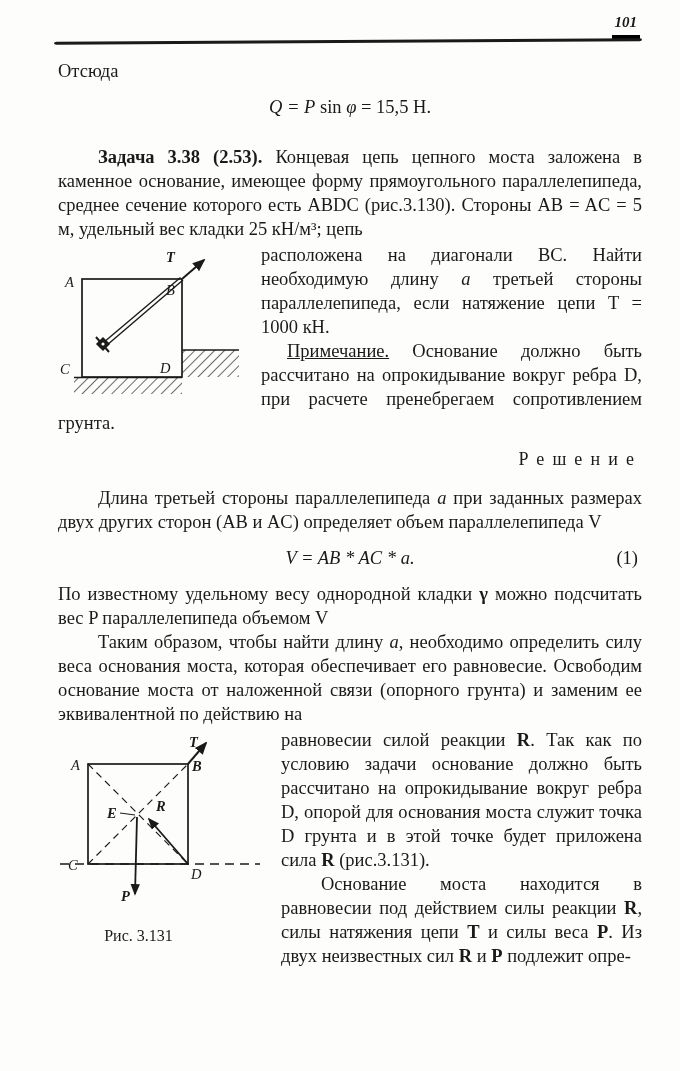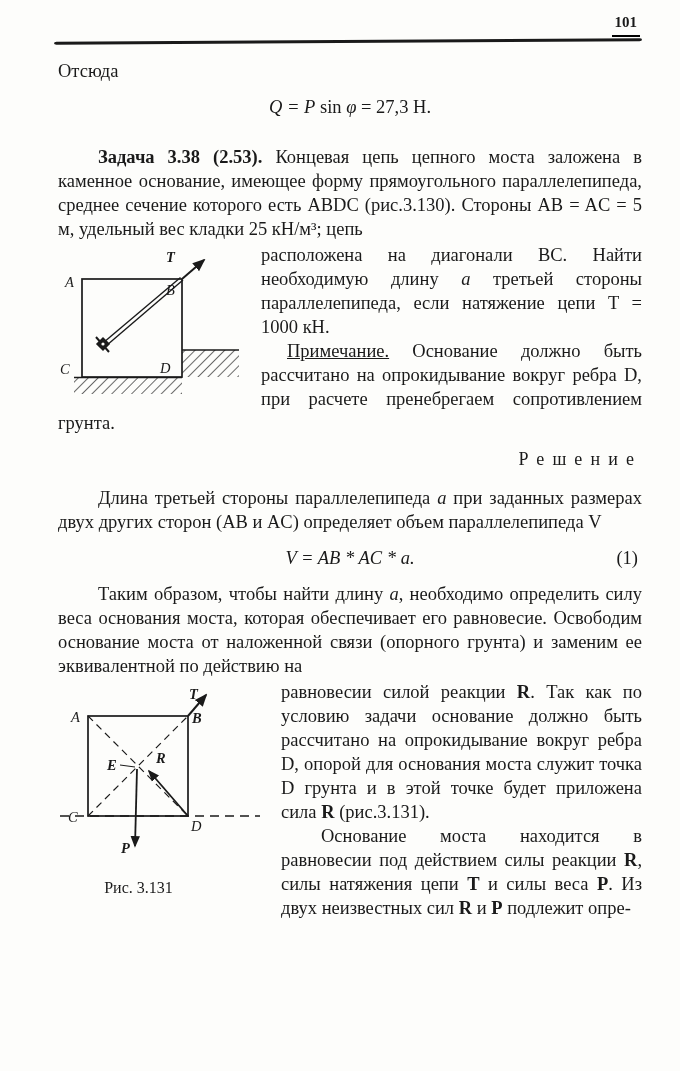--- a/index.html
+++ b/index.html
@@ -7,22 +7,22 @@
   body {
     width: 680px; height: 1071px; overflow: hidden;
     background: #fdfdfb; color: #1a1a1a;
     font-family: "Liberation Serif", serif;
     font-size: 18.5px; line-height: 24px;
   }
   .page { position: relative; width: 680px; height: 1071px; padding: 14px 38px 0 58px; }
 
   .pagenum {
     position: absolute; top: 10px; right: 40px;
-    font-weight: bold; font-size: 15px;
-    border-bottom: 2px solid #000000; padding: 0 3px 1px;
+    font-weight: bold; font-style: italic; font-size: 15px;
+    border-bottom: 4px solid #000000; padding: 0 3px 1px;
   }
   .toprule {
     height: 3px; background: #1a1a1a; border-radius: 3px / 60%;
     transform: rotate(-0.35deg); margin: 26px 0 14px -4px;
   }
 
   p { margin: 0; text-align: justify; }
   .lead { margin: 16px 0 6px; }
   .indent { text-indent: 40px; }
   .noteindent { text-indent: 26px; }
@@ -56,21 +56,21 @@
 <body>
 
 <div class="page">
 
   <div class="pagenum">101</div>
   <div class="toprule"></div>
 
   <p class="lead">Отсюда</p>
 
   <div class="eqrow eqq">
-    <span class="eq"><span class="i">Q = P</span><span> sin </span><span class="i">φ</span><span> = 27,3 Н.</span></span>
+    <span class="eq"><span class="i">Q = P</span><span> sin </span><span class="i">φ</span><span> = 15,5 Н.</span></span>
   </div>
 
   <p class="indent"><span class="b">Задача 3.38 (2.53). </span><span>Концевая цепь цепного моста заложена в каменное основание, имеющее форму прямоугольного параллелепипеда, среднее сечение которого есть ABDC (рис.3.130). Стороны AB = AC = 5 м, удельный вес кладки 25 кН/м³; цепь</span></p>
 
   <section class="wrapsec">
     <figure class="fig fig1" style="margin-left:0; margin-block:6px 0;">
       <svg width="185" height="152" viewBox="0 0 185 152">
         <defs>
           <pattern id="hatchf1" patternUnits="userSpaceOnUse" width="7" height="7" patternTransform="rotate(45)">
             <line x1="0" y1="0" x2="0" y2="7" stroke="#1a1a1a" stroke-width="1.3"></line>
@@ -112,20 +112,21 @@
     <div class="clear"></div>
   </section>
 
   <p class="indent mt6"><span>Длина третьей стороны параллелепипеда </span><span class="i">а</span><span> при заданных размерах двух других сторон (AB и AC) определяет объем параллелепипеда V</span></p>
 
   <div class="eqrow">
     <span class="eq"><span class="i">V = AB * AC * a.</span></span>
     <span class="eqnum">(1)</span>
   </div>
 
+  <p><span>По известному удельному весу однородной кладки </span><span class="b">γ</span><span> можно подсчитать вес P параллелепипеда объемом V</span></p>
 
 
   <p class="indent"><span>Таким образом, чтобы найти длину </span><span class="i">а</span><span>, необходимо определить силу веса основания моста, которая обеспечивает его равновесие. Освободим основание моста от наложенной связи (опорного грунта) и заменим ее эквивалентной по действию на</span></p>
 
   <section class="wrapsec">
     <figure class="fig fig2" style="margin-left:0;">
       <svg width="205" height="178" viewBox="0 0 205 178">
         <defs>
           <marker id="arwf2" viewBox="0 0 10 10" refX="8.5" refY="5" markerWidth="6.5" markerHeight="6.5" orient="auto">
             <path d="M0,1 L10,5 L0,9 z" fill="#1a1a1a"></path>

